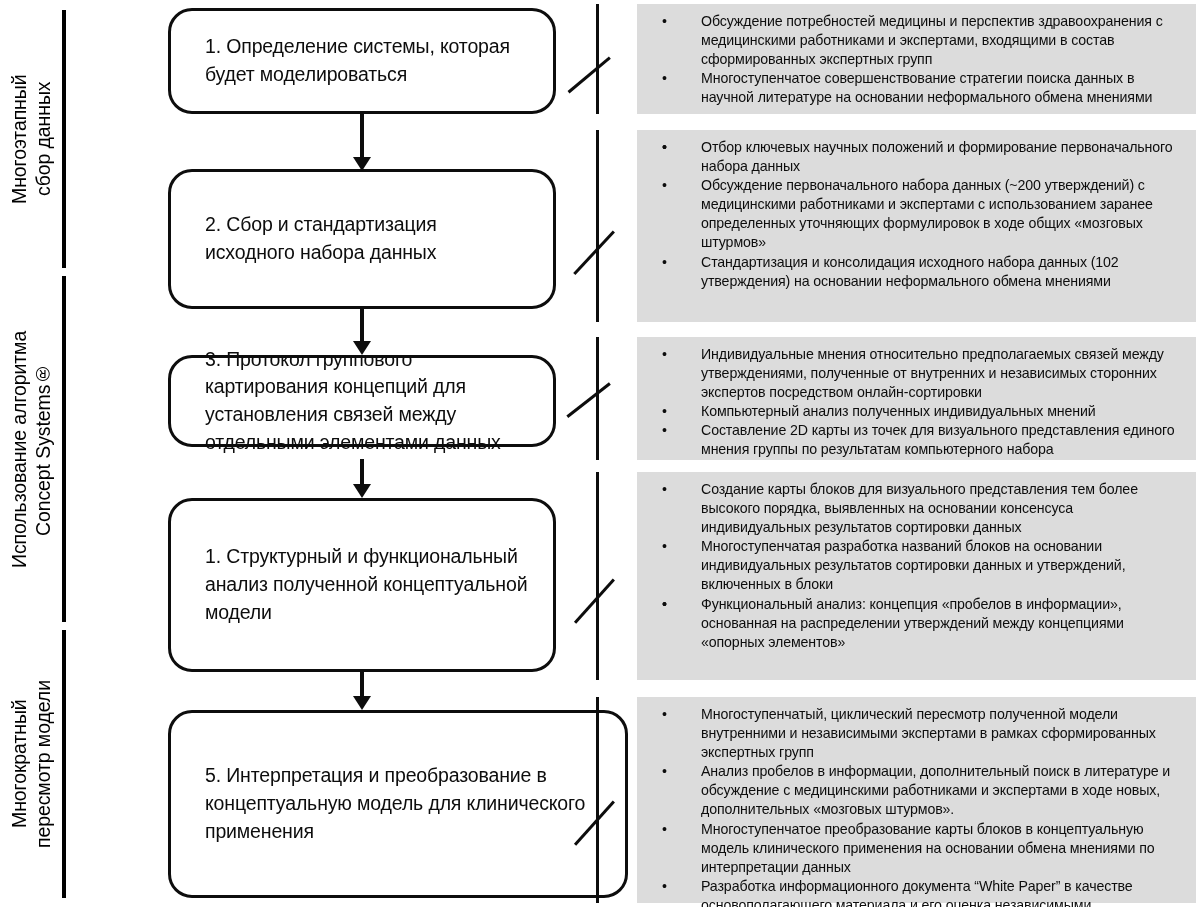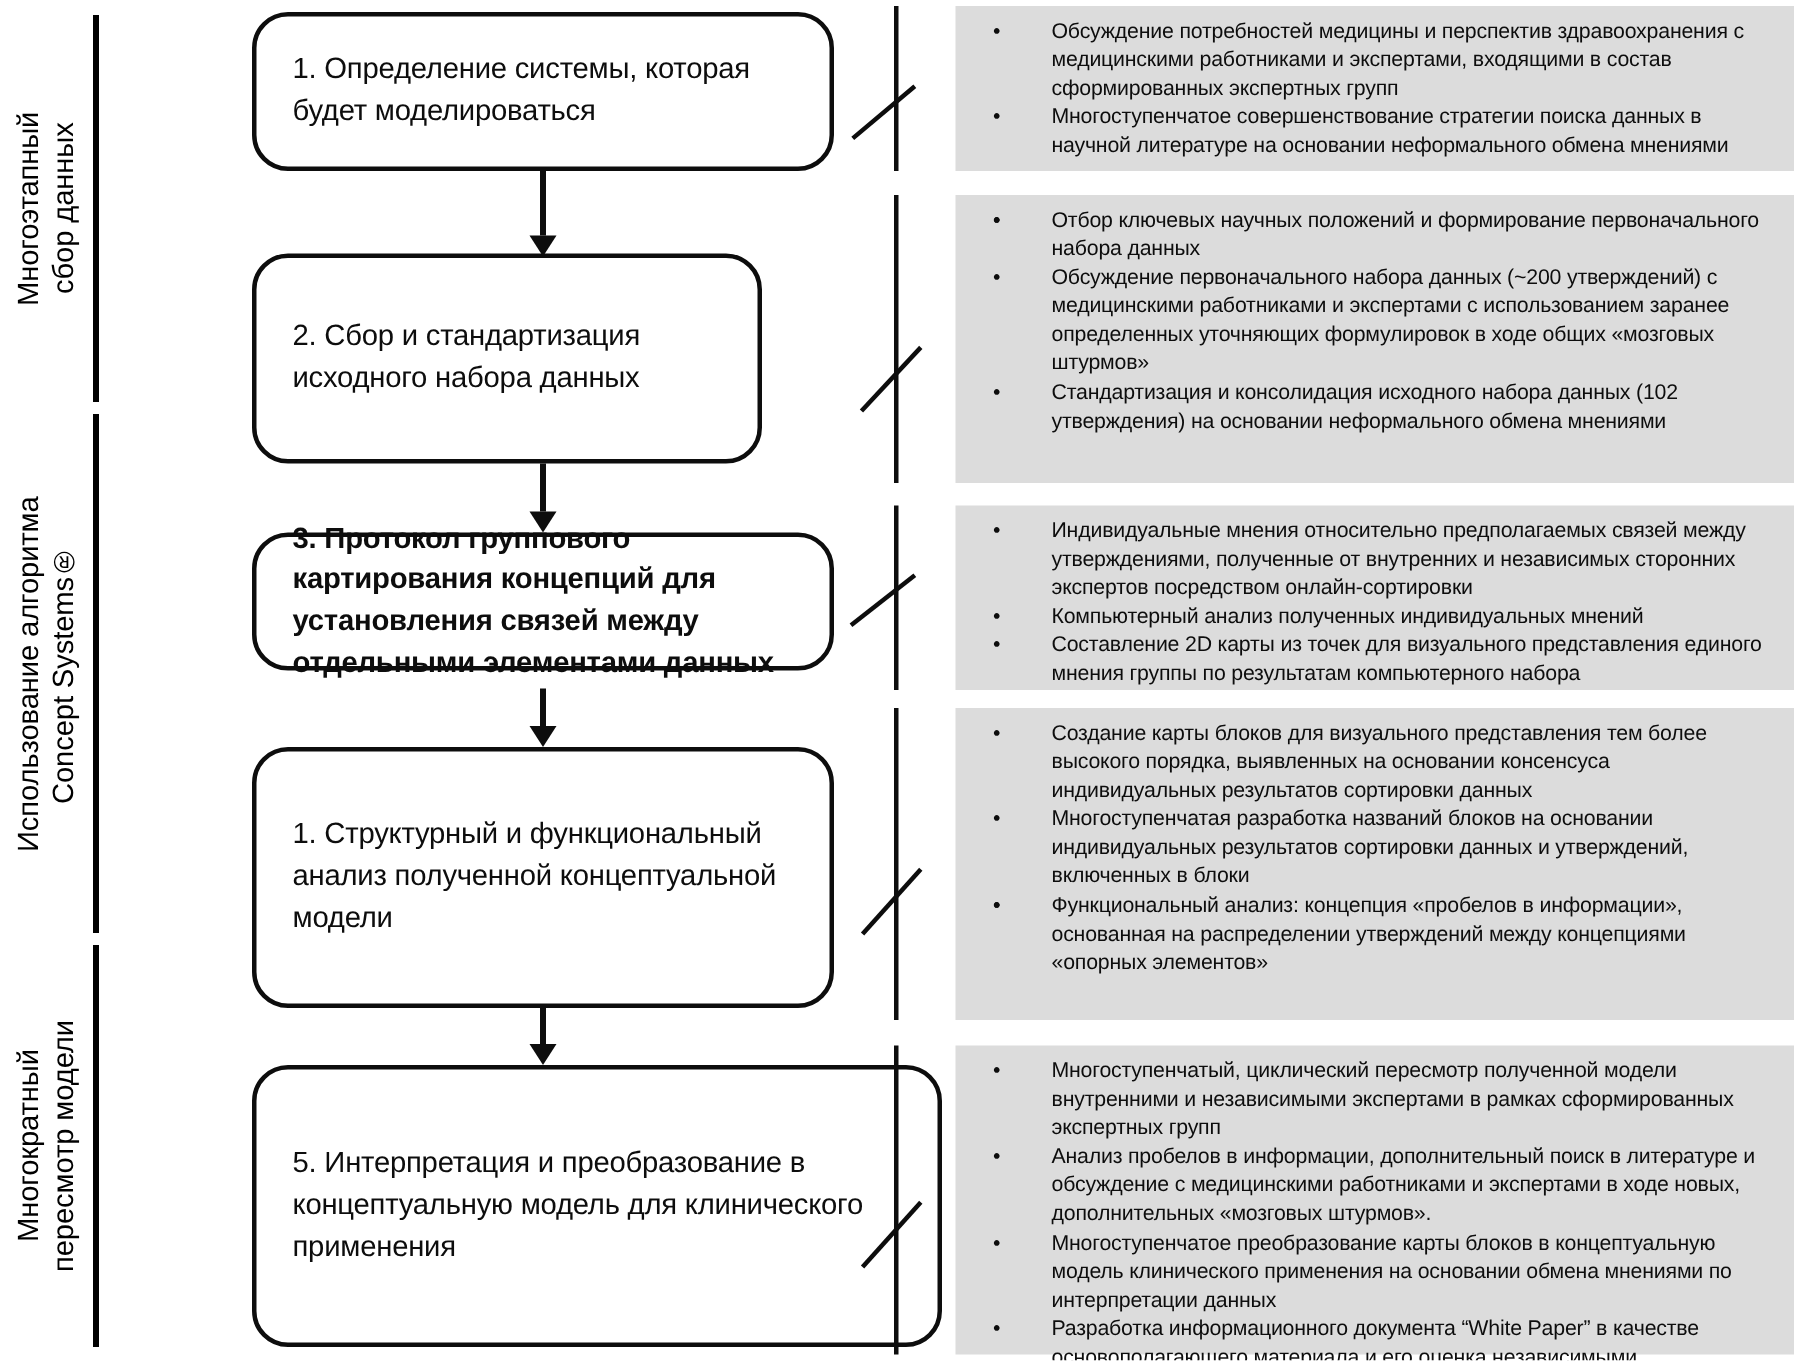--- a/index.html
+++ b/index.html
@@ -41,21 +41,21 @@
 
   
   .flow-box {
     position: absolute;
     box-sizing: border-box;
     border: 3.4px solid #0d0d0d;
     border-radius: 24px;
     background: #ffffff;
     display: flex;
     align-items: center;
-    padding: 0 22px 0 24px;
+    padding: 0 22px 0 34px;
   }
   .flow-box .box-text {
     font-size: 19.5px;
     line-height: 1.42;
     color: #0d0d0d;
     letter-spacing: -0.15px;
   }
 
   
   .arrow {
@@ -138,25 +138,25 @@
 Concept Systems®</div>
 
   <div class="phase-rule" style="top:630px; height:268px;"></div>
   <div class="phase-label" style="left:8px; top:630px; height:268px; width:50px;">Многократный
 пересмотр модели</div>
 
   <div class="flow-box" style="left:168px; top:8px; width:388px; height:106px;">
     <span class="box-text">1. Определение системы, которая будет моделироваться</span>
   </div>
 
-  <div class="flow-box" style="left:168px; top:169px; width:340px; height:140px;">
+  <div class="flow-box" style="left:168px; top:169px; width:388px; height:140px;">
     <span class="box-text">2. Сбор и стандартизация исходного набора данных</span>
   </div>
 
-  <div class="flow-box" style="left:168px; top:355px; width:388px; height:92px;font-weight:bold;">
+  <div class="flow-box" style="left:168px; top:355px; width:388px; height:92px;">
     <span class="box-text">3. Протокол группового картирования концепций для установления связей между отдельными элементами данных</span>
   </div>
 
   <div class="flow-box" style="left:168px; top:498px; width:388px; height:174px;">
     <span class="box-text">1. Структурный и функциональный анализ полученной концептуальной модели</span>
   </div>
 
   <div class="flow-box" style="left:168px; top:710px; width:460px; height:188px;">
     <span class="box-text">5. Интерпретация и преобразование в концептуальную модель для клинического применения</span>
   </div>

